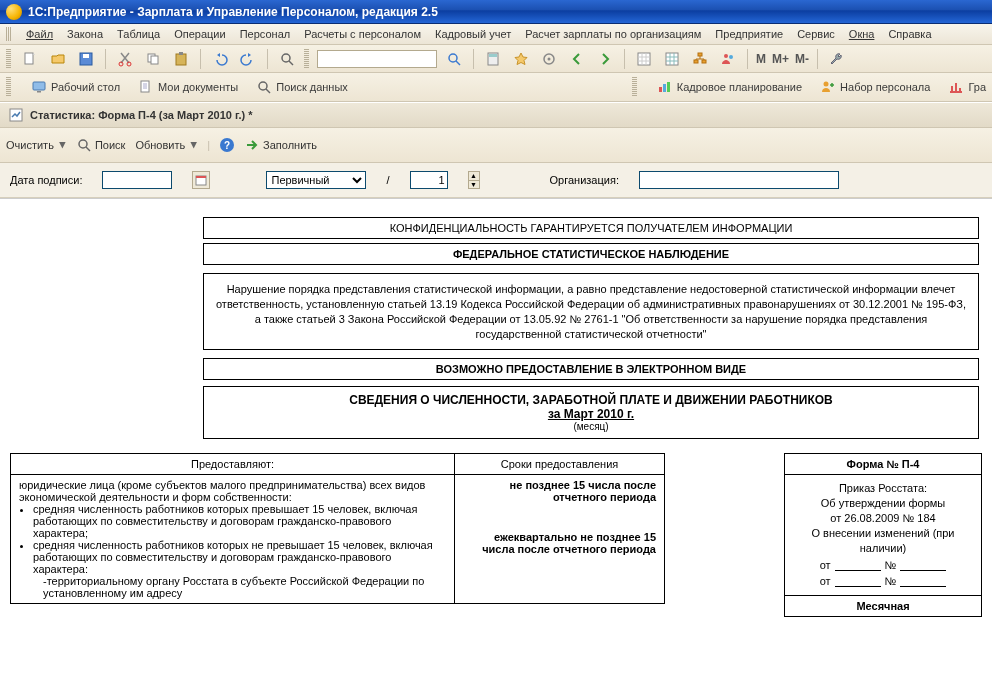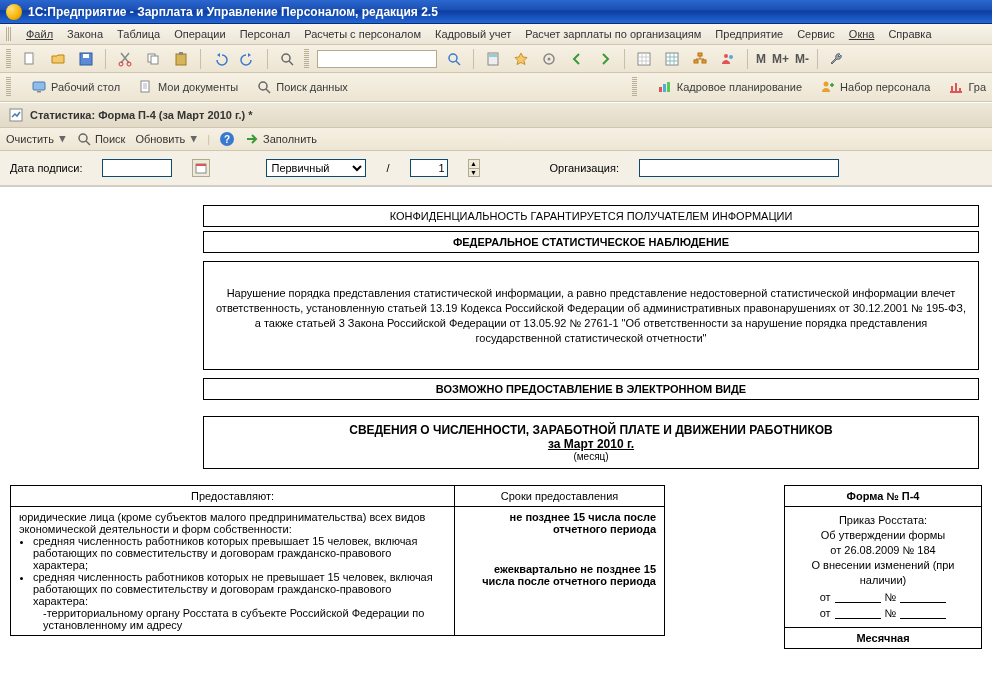--- a/index.html
+++ b/index.html
@@ -99,21 +99,21 @@
     border-bottom: 1px solid #cfc6b2;
     padding: 4px 8px;
     display:flex; align-items:center; gap:6px;
     font-size: 11px;
     font-weight: bold;
     color: #333;
   }
   .actionbar {
     background: linear-gradient(to bottom, #f6f1e4, #ede5d3);
     border-bottom: 1px solid #cfc6b2;
-    padding: 3px 6px;
+    padding: 9px 6px;
     display:flex; align-items:center; gap:10px;
     font-size: 11px;
   }
   .actionbar .lnk { cursor:pointer; color:#333; display:flex; align-items:center; gap:3px;}
   .actionbar .dd { display:inline-block; width:7px; height:7px; margin-left:2px;
     background: linear-gradient(#666,#666);
     clip-path: polygon(0 0,100% 0,50% 100%);
   }
   .actionbar .qmark {
     width:14px; height:14px; border-radius:50%;
@@ -157,30 +157,30 @@
     border:1px solid #000;
     padding:4px 8px;
     text-align:center;
     margin: 4px auto;
     width: 776px;
     font-size:11px;
   }
   .boxed.wtitle { font-weight:bold; }
   .lawbox {
     border:1px solid #000;
-    padding:24px 10px;
+    padding:8px 10px;
     margin: 8px auto;
     width: 776px;
     font-size:11px;
     text-align:center;
     line-height:1.35;
   }
   .titleblock {
     border:1px solid #000;
-    margin: 16px auto;
+    margin: 6px auto;
     width:776px;
     padding:6px 16px;
     text-align:center;
   }
   .titleblock .maint { font-weight:bold; font-size:12px; }
   .titleblock .period { font-weight:bold; text-decoration:underline; font-size:12px; }
   .titleblock .sub { font-size:10px; }
   .lower { display:flex; gap:16px; margin-top:14px; align-items:flex-start;}
   .lower table.tl {
     border-collapse: collapse;

